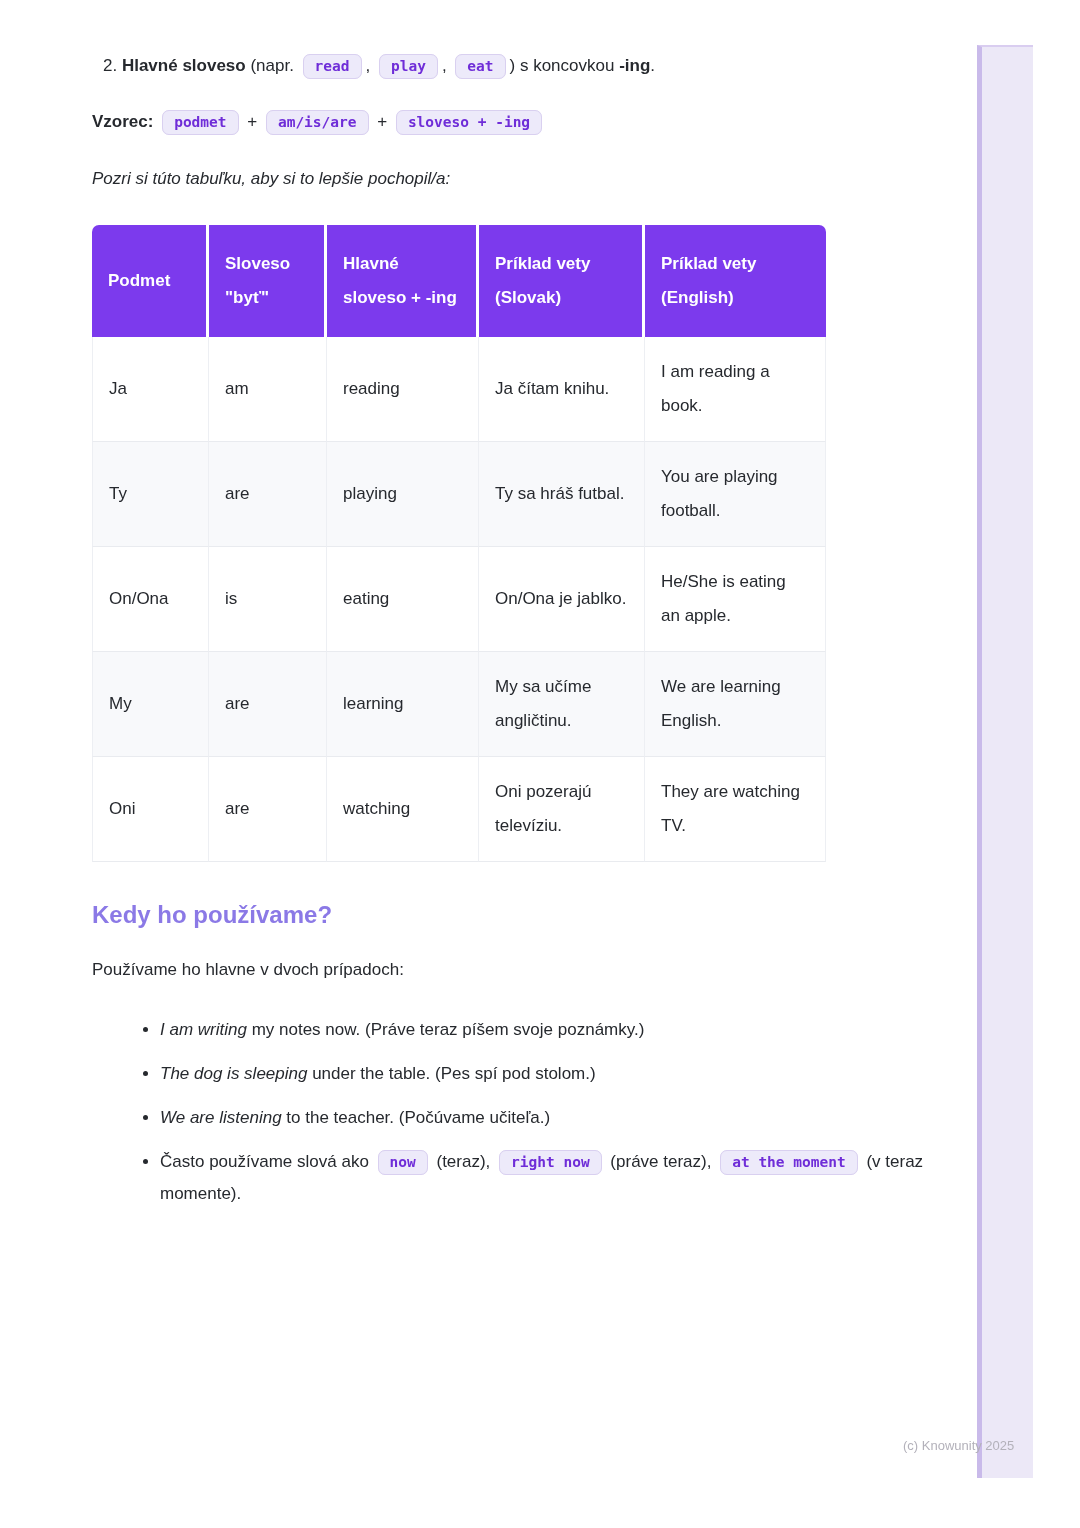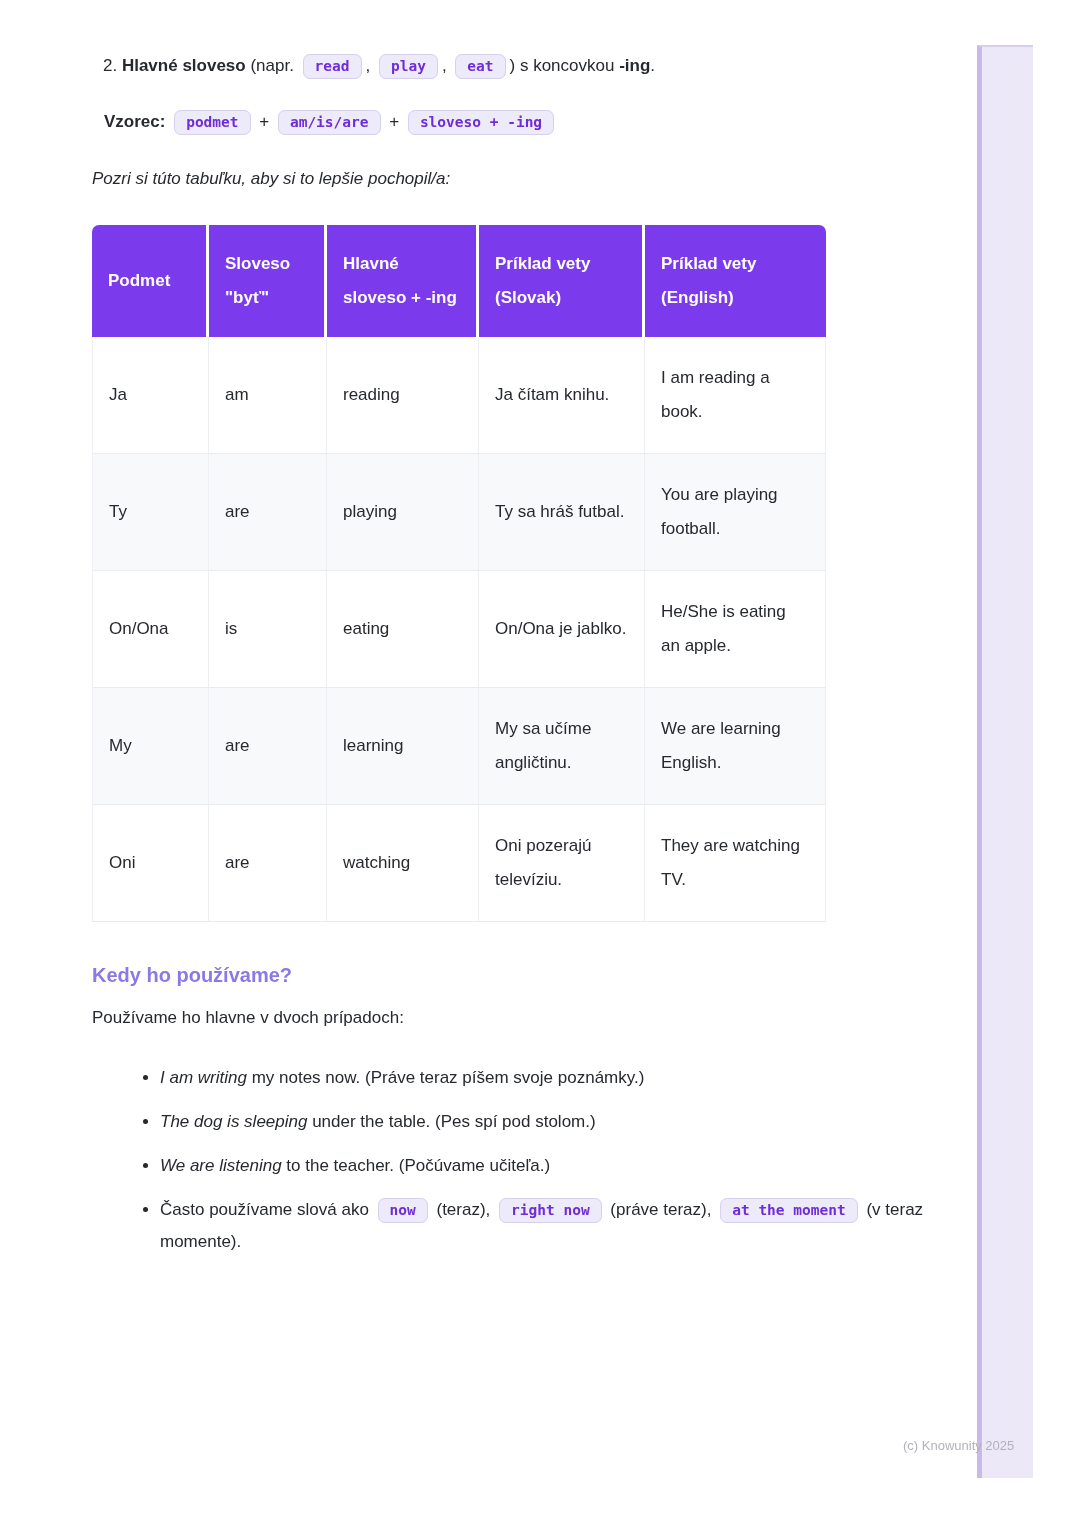--- a/index.html
+++ b/index.html
@@ -52,21 +52,21 @@
     background: #edeafa;
     border: 1px solid #d9d0f0;
     border-radius: 7px;
     padding: 3px 11px 4px;
     margin: 0 4px;
     -webkit-box-decoration-break: clone;
     box-decoration-break: clone;
   }
 
   .item2 { margin-top: 50px; padding-left: 11px; line-height: 31px; }
-  .formula { margin-top: 24px; line-height: 31px; margin-left: 12px; }
+  .formula { margin-top: 24px; line-height: 31px; }
   .look { margin-top: 29px; line-height: 23px; font-style: italic; }
 
   
   table.conj {
     margin-top: 35px;
     width: 734px;
     border-collapse: separate;
     border-spacing: 0;
     table-layout: fixed;
   }
@@ -80,47 +80,47 @@
     padding: 22px 16px;
     line-height: 34px;
     border-right: 3px solid #ffffff;
   }
   table.conj th:last-child { border-right: none; }
   table.conj th:first-child { border-top-left-radius: 7px; }
   table.conj th:last-child { border-top-right-radius: 7px; margin-left: 8px; }
   table.conj td {
     background: #ffffff;
     vertical-align: middle;
-    padding: 24px 16px;
+    padding: 18px 16px;
     line-height: 34px;
     border-bottom: 1px solid #e9ebef;
     border-right: 1px solid #edeff3;
   }
   table.conj td:first-child { border-left: 1px solid #edeff3; }
   table.conj tbody tr:nth-child(even) td { background: #f8f9fb; }
 
   
   .callout {
     margin-top: 38px;
     background: #f4f1fb;
     border-left: 7px solid #6d28d9;
     border-radius: 8px;
     padding: 24px 30px;
     line-height: 36px;
     text-align: justify;
   }
 
   h2.section-heading {
     margin-top: 36px;
-    font-size: 20px;
+    font-size: 24px;
     font-weight: 700;
     color: #8b79e6;
     line-height: 34px;
   }
-  .lead { margin-top: 14px; line-height: 23px; }
+  .lead { margin-top: 26px; line-height: 23px; }
   .num-item { margin-top: 33px; padding-left: 11px; line-height: 23px; }
   .num-item .rest { font-weight: 700; }
 
   ul.bullets {
     margin-top: 33px;
     padding-left: 68px;
     list-style: disc outside;
   }
   ul.bullets li {
     margin-bottom: 12px;

